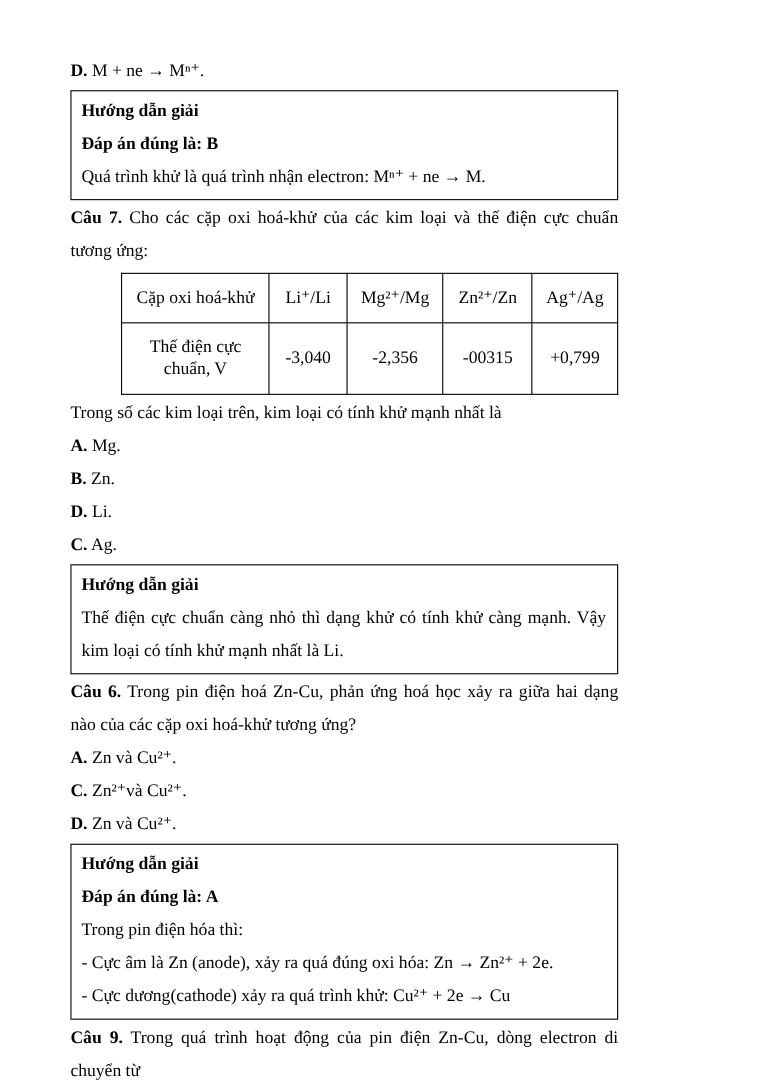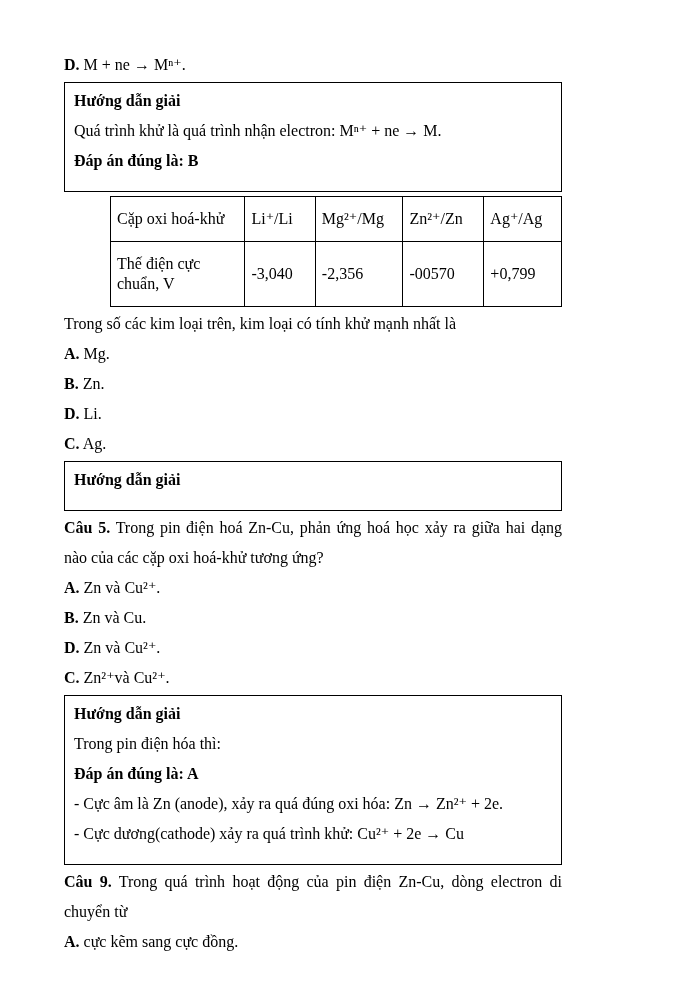--- a/index.html
+++ b/index.html
@@ -19,91 +19,92 @@
     padding: 50px 62px 0 64px;
   }
   p {
     margin: 0;
     line-height: 30px;
     text-align: justify;
   }
   .b { font-weight: bold; }
   .solution-box {
     border: 1.5px solid #000;
-    padding: 3px 10px 15px 9px;
+    padding: 3px 10px 5px 9px;
     margin: 2px 0 2px 0;
   }
   table.etable {
     border-collapse: collapse;
     margin: 4px 0 2px 46px;
   }
   .etable td {
     border: 1px solid #000;
-    text-align: left;
+    text-align: center;
     vertical-align: middle;
     height: 30px;
     padding: 12px 6px;
     line-height: 20px;
   }
 </style>
 </head>
 <body>
 
 <div class="page">
 
   <p><b class="b">D.</b> <span>M + ne → Mⁿ⁺.</span></p>
 
   <div class="solution-box">
     <p><b class="b">Hướng dẫn giải</b></p>
+    <p><b class="b">Đáp án đúng là: B</b></p>
     <p>Quá trình khử là quá trình nhận electron: Mⁿ⁺ + ne → M.</p>
-    <p><b class="b">Đáp án đúng là: B</b></p>
   </div>
 
+  <p><b class="b">Câu 7.</b> <span>Cho các cặp oxi hoá-khử của các kim loại và thế điện cực chuẩn tương ứng:</span></p>
 
   <table class="etable">
     <tbody>
         <tr>
       <td style="width:162px">Cặp oxi hoá-khử</td>
       <td style="width:76px">Li⁺/Li</td>
       <td style="width:92px">Mg²⁺/Mg</td>
       <td style="width:86px">Zn²⁺/Zn</td>
       <td style="width:82px">Ag⁺/Ag</td>
     </tr>
     <tr>
       <td>Thế điện cực chuẩn, V</td>
       <td>-3,040</td>
       <td>-2,356</td>
-      <td>-00570</td>
+      <td>-00315</td>
       <td>+0,799</td>
     </tr>
   </tbody>
     </table>
 
   <p>Trong số các kim loại trên, kim loại có tính khử mạnh nhất là</p>
 
   <p><b class="b">A.</b> <span>Mg.</span></p>
   <p><b class="b">B.</b> <span>Zn.</span></p>
   <p><b class="b">D.</b> <span>Li.</span></p>
   <p><b class="b">C.</b> <span>Ag.</span></p>
 
   <div class="solution-box">
     <p><b class="b">Hướng dẫn giải</b></p>
+    <p>Thế điện cực chuẩn càng nhỏ thì dạng khử có tính khử càng mạnh. Vậy kim loại có tính khử mạnh nhất là Li.</p>
   </div>
 
-  <p><b class="b">Câu 5.</b> <span>Trong pin điện hoá Zn-Cu, phản ứng hoá học xảy ra giữa hai dạng nào của các cặp oxi hoá-khử tương ứng?</span></p>
+  <p><b class="b">Câu 6.</b> <span>Trong pin điện hoá Zn-Cu, phản ứng hoá học xảy ra giữa hai dạng nào của các cặp oxi hoá-khử tương ứng?</span></p>
 
   <p><b class="b">A.</b> <span>Zn và Cu²⁺.</span></p>
-  <p><b class="b">B.</b> <span>Zn và Cu.</span></p>
+  <p><b class="b">C.</b> <span>Zn²⁺và Cu²⁺.</span></p>
   <p><b class="b">D.</b> <span>Zn và Cu²⁺.</span></p>
-  <p><b class="b">C.</b> <span>Zn²⁺và Cu²⁺.</span></p>
 
   <div class="solution-box">
     <p><b class="b">Hướng dẫn giải</b></p>
+    <p><b class="b">Đáp án đúng là: A</b></p>
     <p>Trong pin điện hóa thì:</p>
-    <p><b class="b">Đáp án đúng là: A</b></p>
     <p>- Cực âm là Zn (anode), xảy ra quá đúng oxi hóa: Zn → Zn²⁺ + 2e.</p>
     <p>- Cực dương(cathode) xảy ra quá trình khử: Cu²⁺ + 2e → Cu</p>
   </div>
 
   <p><b class="b">Câu 9.</b> <span>Trong quá trình hoạt động của pin điện Zn-Cu, dòng electron di chuyển từ</span></p>
 
   <p><b class="b">A.</b> <span>cực kẽm sang cực đồng.</span></p>
 
 </div>
 

